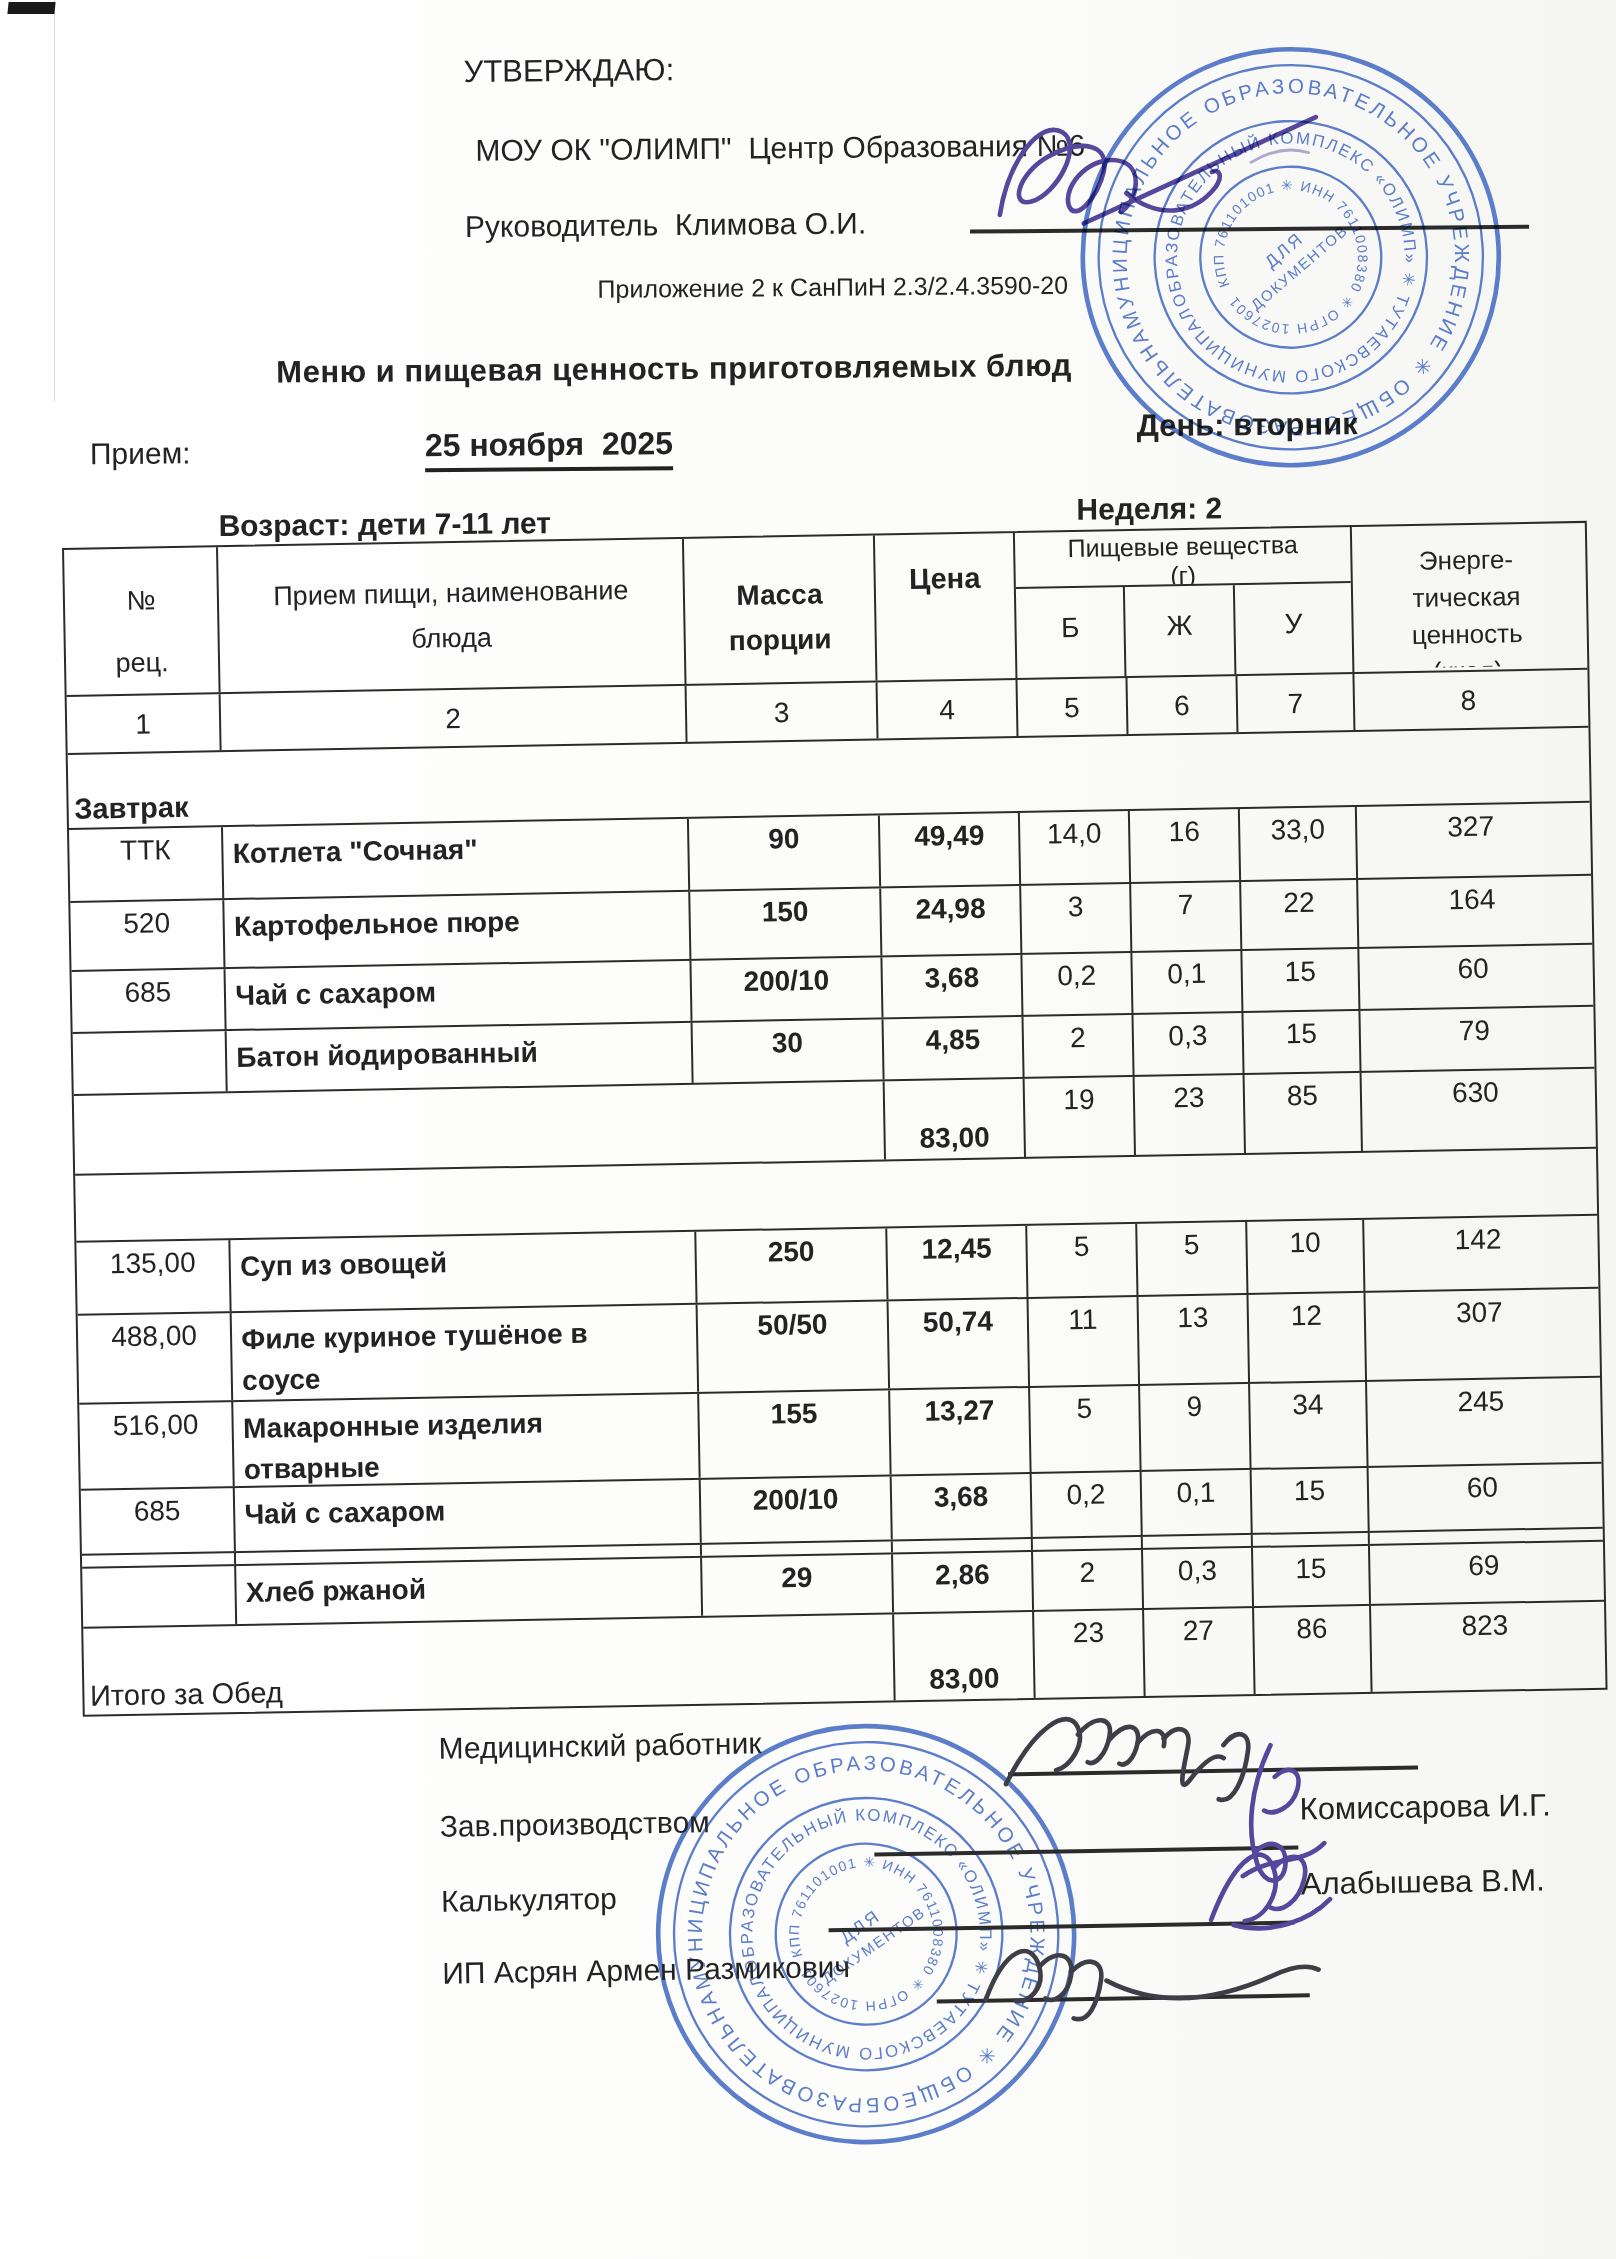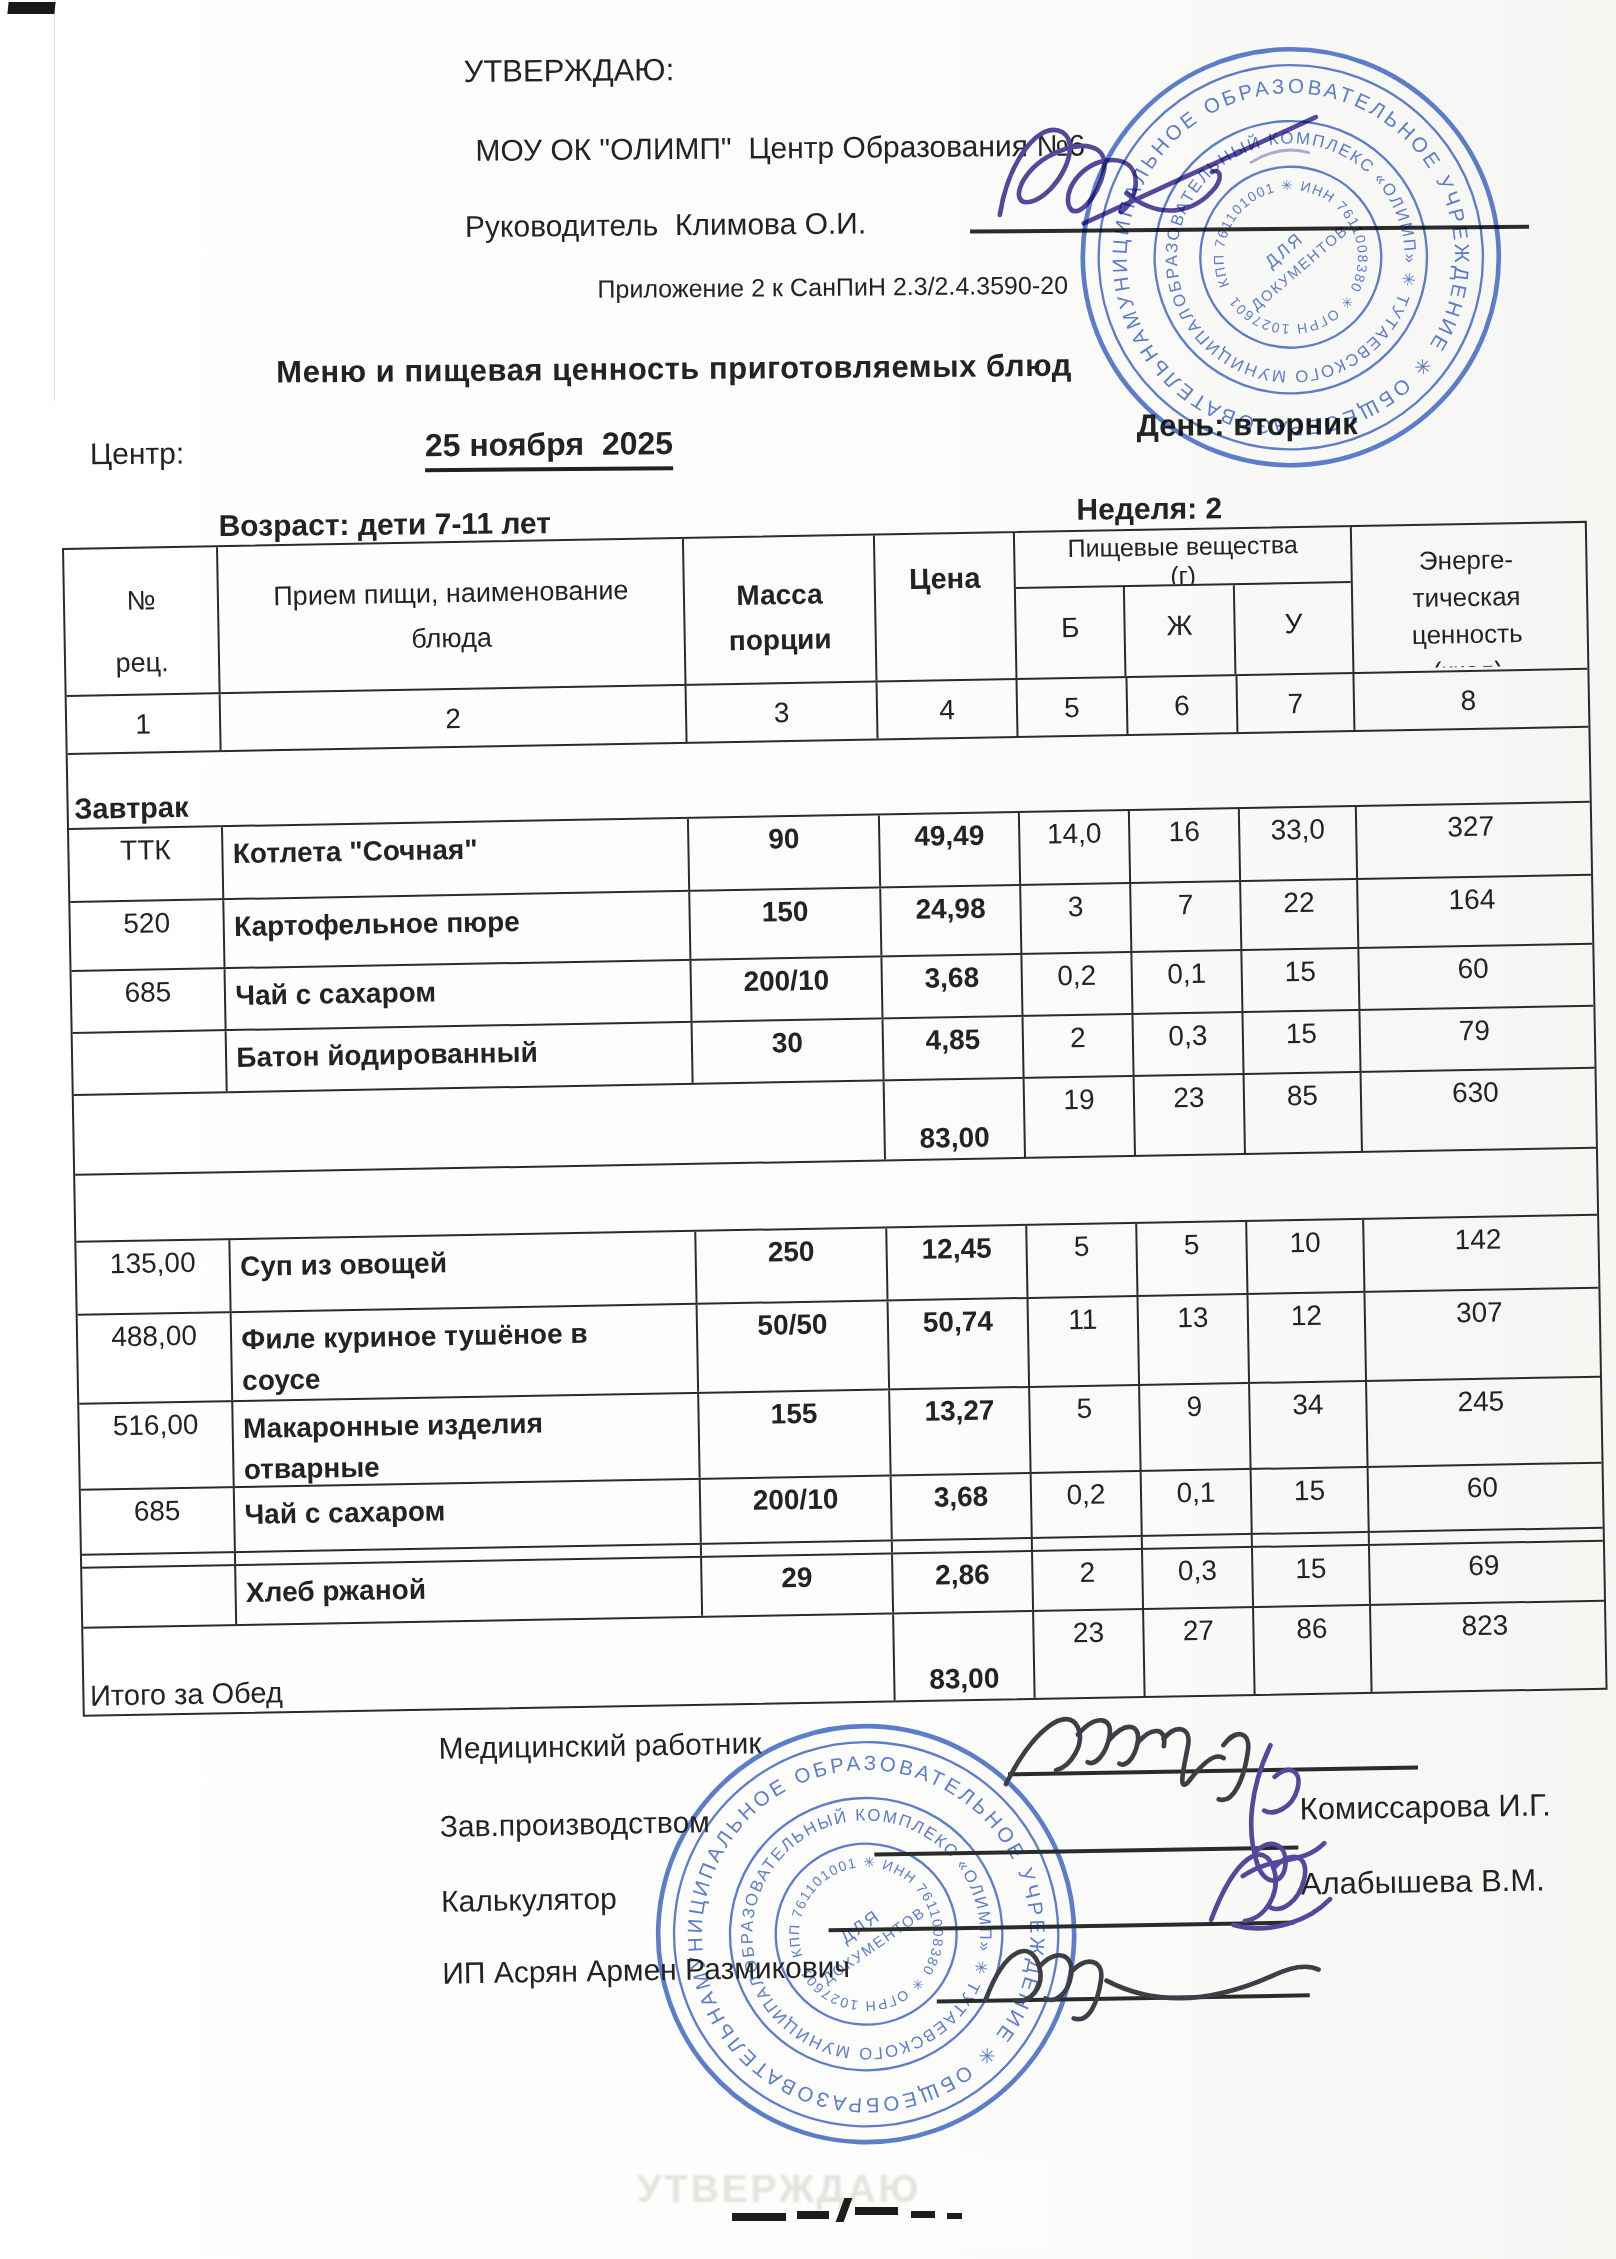--- a/index.html
+++ b/index.html
@@ -96,21 +96,21 @@
         <path d="M196,118 C230,146 268,142 292,112 C300,100 296,92 288,96"></path>
       </g>
       <g style="stroke:var(--ink-purple);" stroke-width="3" opacity="0.45">
         <path d="M330,86 C350,74 372,70 392,76"></path>
       </g>
     </svg>
 
     <div class="abs t-annex">Приложение 2 к СанПиН 2.3/2.4.3590-20</div>
     <div class="abs t-title b">Меню и пищевая ценность приготовляемых блюд</div>
 
-    <div class="abs t-ration">Центр:</div>
+    <div class="abs t-ration">Прием:</div>
     <div class="abs t-date b prekeep">25 ноября  2025</div>
     <div class="abs t-day b">День: вторник</div>
     <div class="abs t-age b">Возраст: дети 7-11 лет</div>
     <div class="abs t-week b">Неделя: 2</div>
 
     <div class="abs stamp stamp-top">
       <svg width="429" height="429" viewBox="0 0 460 460">
         <defs>
           <path id="o1" d="M54,230 A176,176 0 1 1 406,230 A176,176 0 1 1 54,230"></path>
           <path id="m1" d="M108,230 A122,122 0 1 1 352,230 A122,122 0 1 1 108,230"></path>
@@ -363,24 +363,15 @@
     <svg class="ink" style="left:960px;top:210px;" width="392" height="121" viewBox="0 0 420 130">
       <g style="stroke:var(--ink-dark);" stroke-width="5">
         <path d="M22,92 C44,36 72,28 80,58 C86,80 68,98 54,94"></path>
         <path d="M80,58 C98,38 118,44 114,68 C110,90 94,98 86,92"></path>
         <path d="M114,64 C132,46 150,52 146,74 C142,98 132,120 116,114"></path>
         <path d="M152,74 C200,100 260,102 330,72 C352,62 368,60 380,66"></path>
       </g>
     </svg>
   </div>
 
-  <div class="abs ghost">
-    <div class="ghost-text">УТВЕРЖДАЮ</div>
-    <div class="gm" style="left:121px;top:54px;width:54px;height:7.5px;"></div>
-    <div class="gm" style="left:186px;top:52px;width:32px;height:8.4px;"></div>
-    <div class="gm" style="left:229px;top:39px;width:7.5px;height:24px;transform:skewX(-20deg);"></div>
-    <div class="gm" style="left:244px;top:48px;width:43px;height:8.4px;"></div>
-    <div class="gm" style="left:300px;top:52px;width:24px;height:6.5px;"></div>
-    <div class="gm" style="left:336px;top:54px;width:15px;height:5.6px;"></div>
-  </div>
 
 </div>
 
 
 </body></html>

